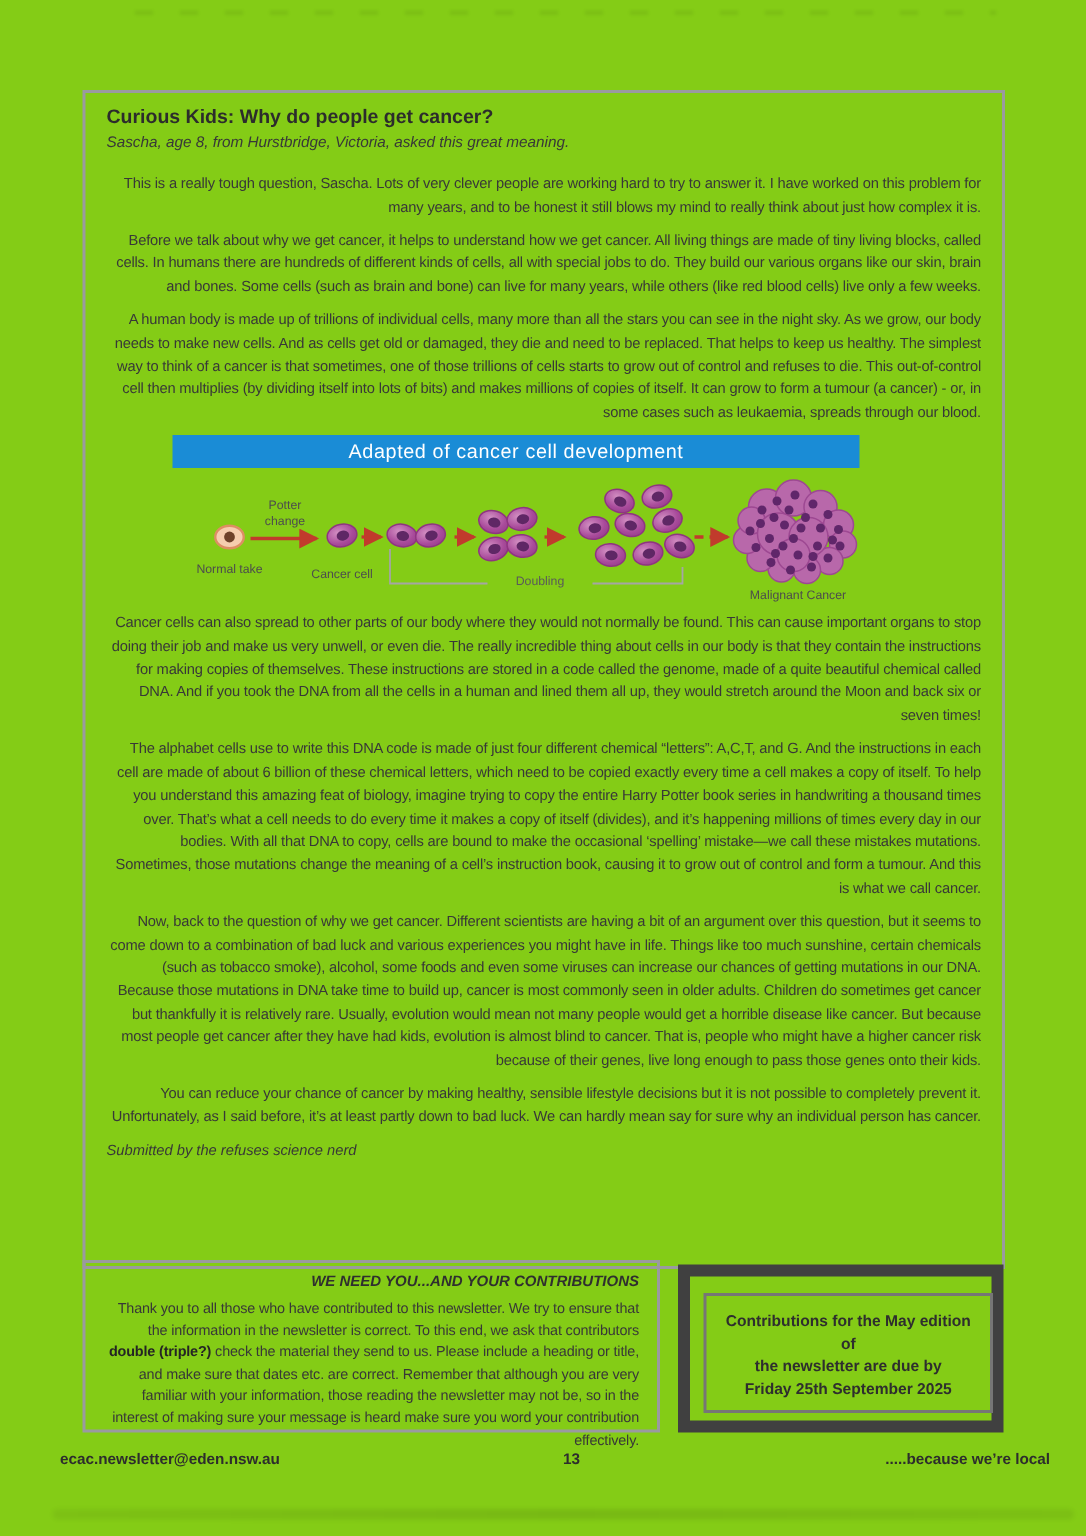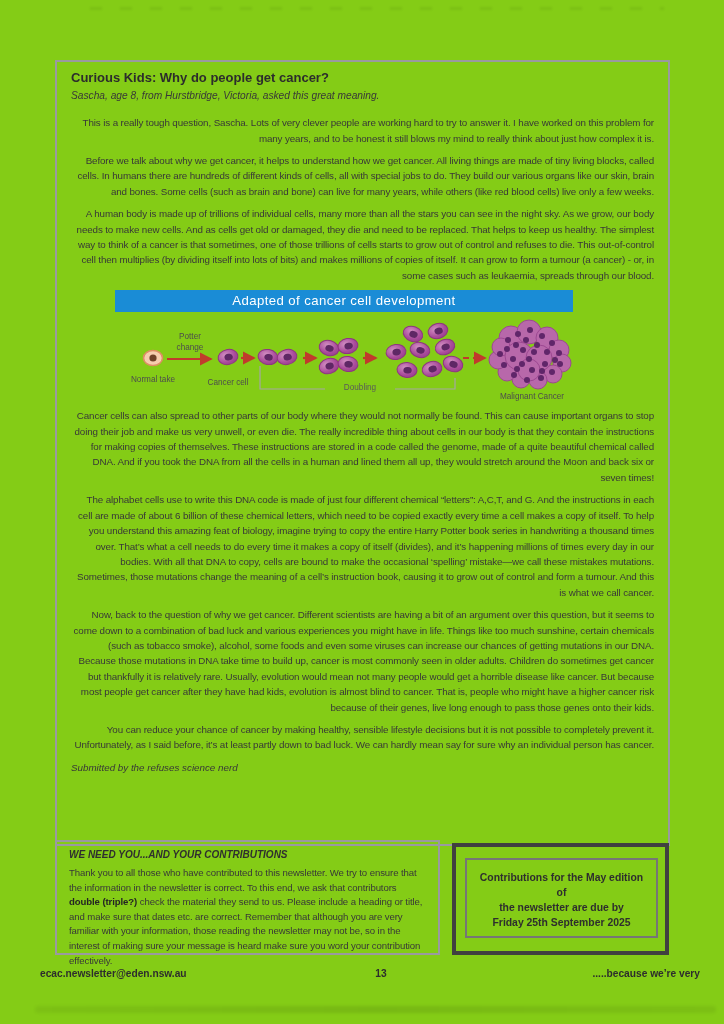--- a/index.html
+++ b/index.html
@@ -40,28 +40,28 @@
   .lbl-genetic{left:42px;top:20px;width:66px;white-space:pre-line;}
   .lbl-normal{left:6px;top:63px;width:64px;}
   .lbl-cancer{left:81px;top:66px;width:64px;}
   .lbl-doubling{left:212px;top:71px;width:66px;color:#5a5a5a;}
   .lbl-malignant{left:368px;top:80px;width:98px;}
   .caption{font-style:italic;font-size:9.9px;line-height:15px;text-align:center;margin:2px 0 7px;}
   .submitted{font-style:italic;font-size:9.8px;line-height:15px;}
   
   .need-box{
     position:absolute;left:55px;top:840px;width:385px;height:115px;
-    border:2px solid var(--box-border);padding:7px 12px 6px;
+    border:2px solid var(--box-border);padding:7px 12px 6px;text-align:right;
   }
   .need-heading{font-size:10px;font-weight:bold;font-style:italic;margin-bottom:6px;color:#2f2f2f;}
   .need-body{font-size:9.6px;line-height:14.6px;letter-spacing:-0.1px;}
   .need-body b{color:#242424;}
   .due-outer{
     position:absolute;left:452px;top:843px;width:217px;height:112px;
-    border:4px solid #404040;
+    border:8px solid #404040;
   }
   .due-inner{
     position:absolute;left:9px;top:11px;width:193px;height:80px;
     border:2px solid #767676;padding:10px 8px 0;
     font-size:10.4px;font-weight:bold;line-height:15px;text-align:center;color:#2e2e2e;
   }
   
   .footer-email{position:absolute;left:40px;top:968px;font-size:10.2px;font-weight:bold;color:#2d2d2d;text-align:right;}
   .footer-page{position:absolute;left:50%;top:968px;transform:translateX(-50%);
     font-size:10.2px;font-weight:bold;color:#2d2d2d;margin-left:19px;}
@@ -223,16 +223,16 @@
   <div class="due-outer">
     <div class="due-inner">
       <div>Contributions for the May edition of</div>
       <div>the newsletter are due by</div>
       <div>Friday 25th September 2025</div>
     </div>
   </div>
 
   <div class="footer-email">ecac.newsletter@eden.nsw.au</div>
   <div class="footer-page">13</div>
-  <div class="footer-tagline">.....because we’re very</div>
+  <div class="footer-tagline">.....because we’re local</div>
 
   <div class="scan-bottom"></div>
 </div>
 
 </body></html>

